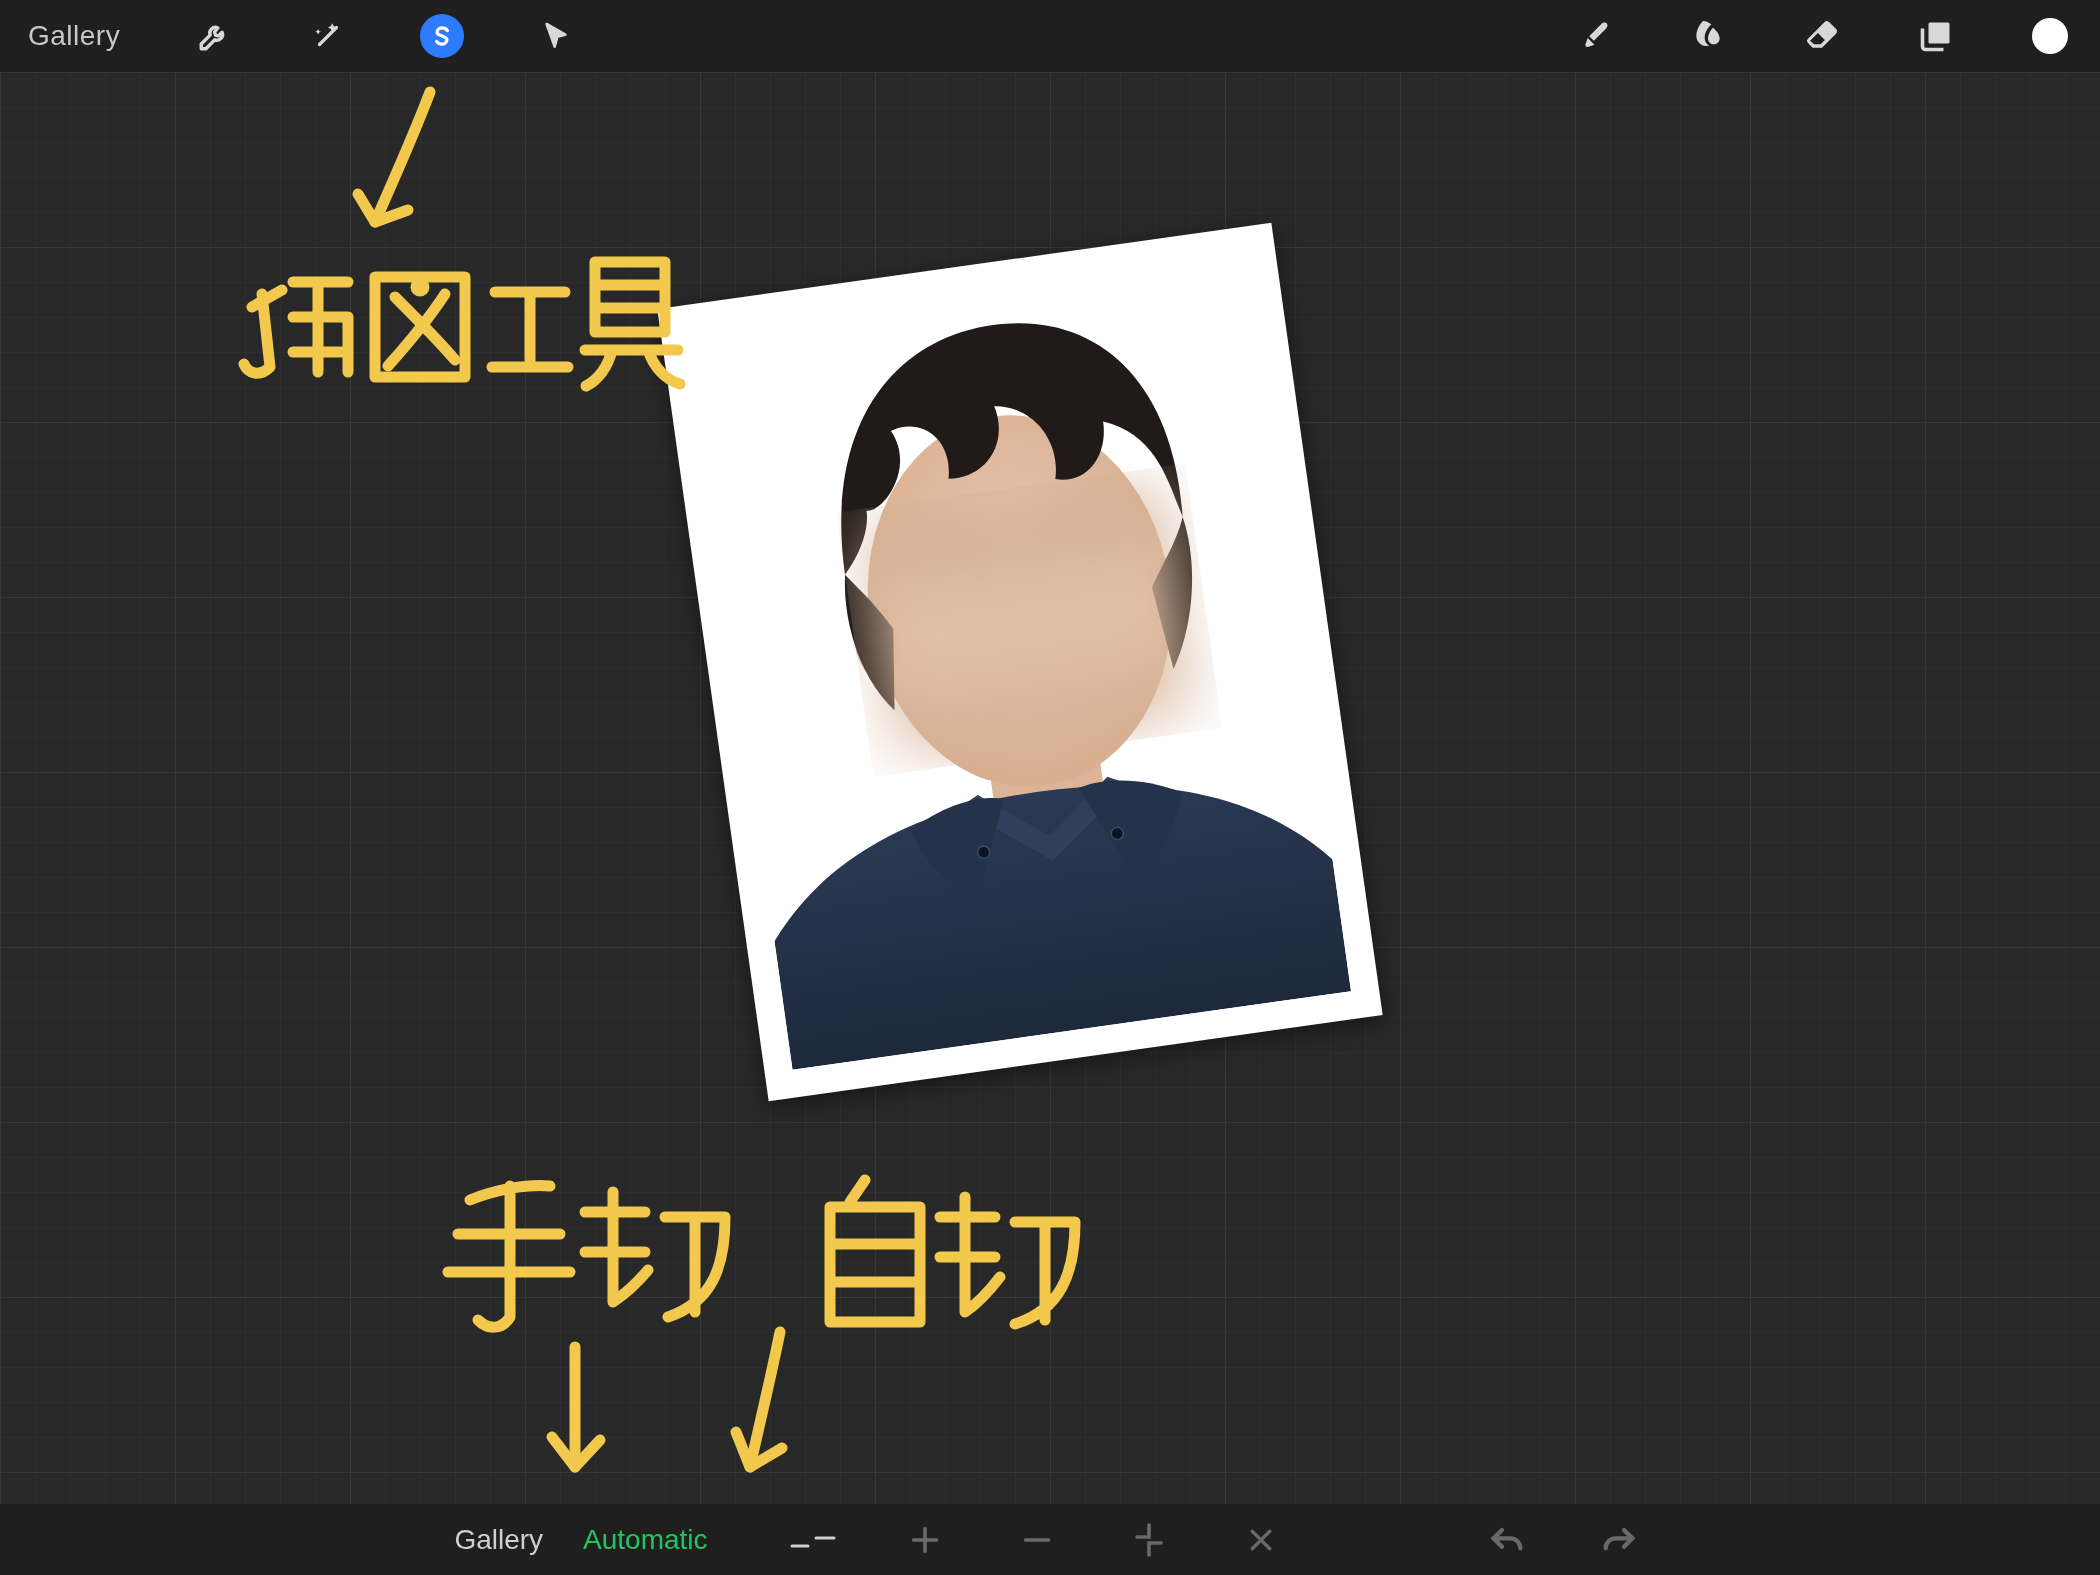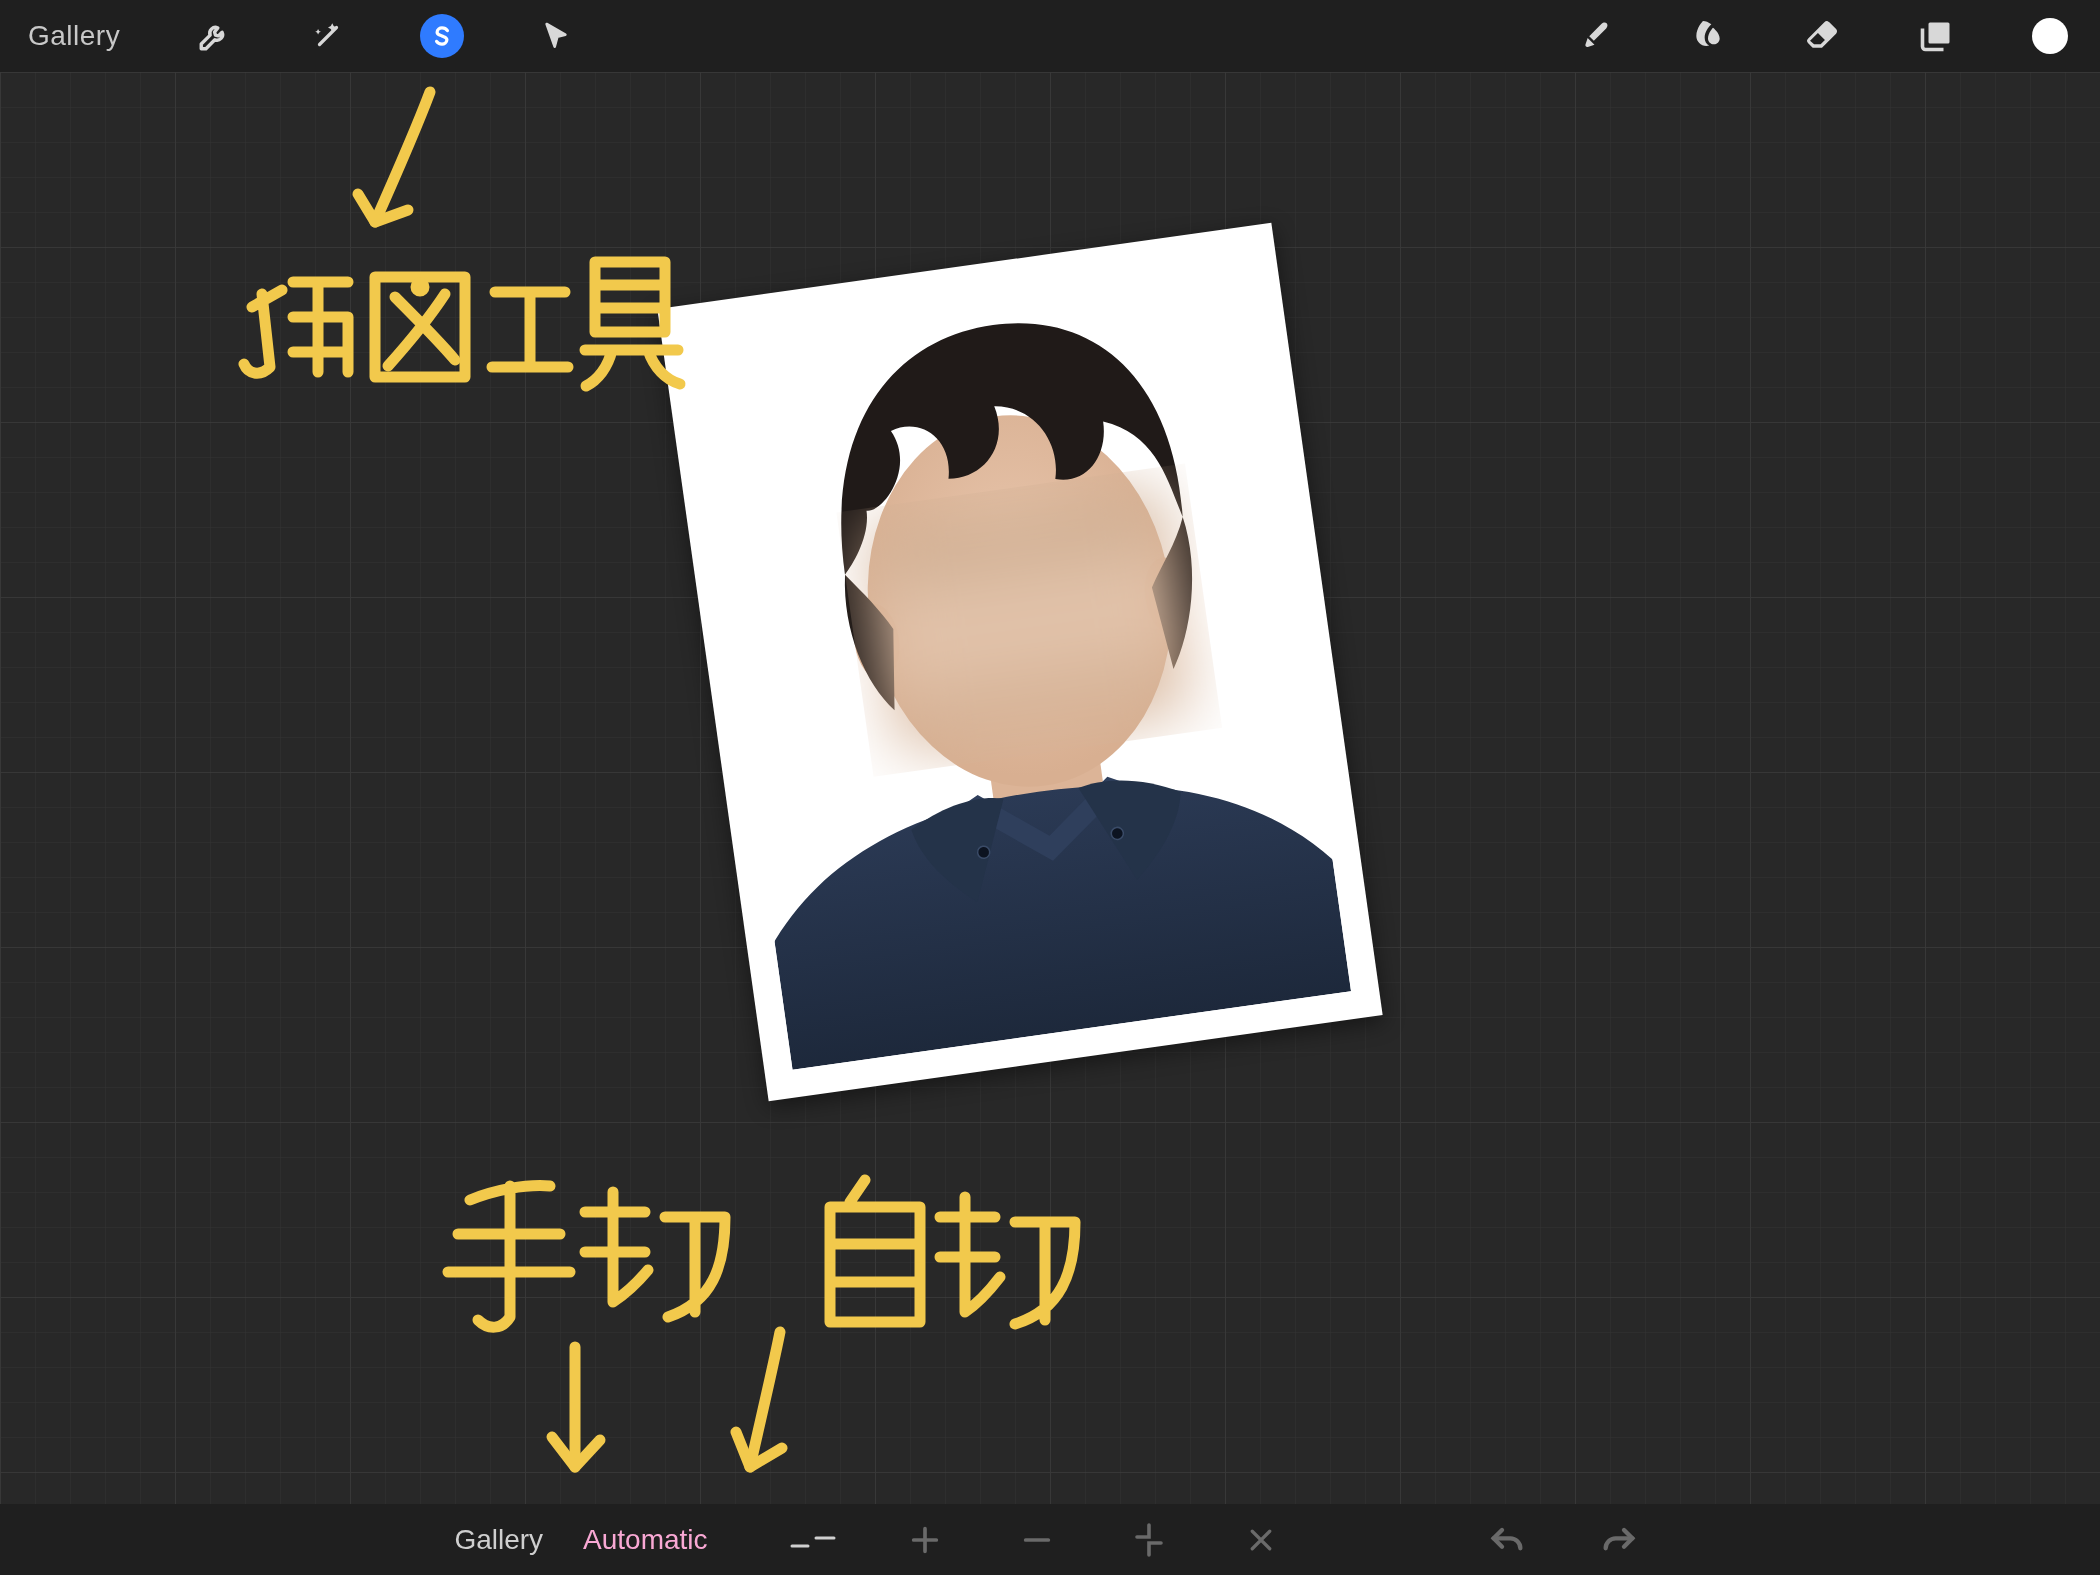--- a/index.html
+++ b/index.html
@@ -39,21 +39,21 @@
 .handwriting svg { width:100%; height:100%; overflow:visible; }
 
 
 .bottombar {
   position:absolute; left:0; bottom:0; width:100%; height:71px;
   background:#1f1f1f;
   display:flex; align-items:center; justify-content:center;
   gap:58px; color:#bdbdbd; font-size:28px;
 }
 .bottombar .label { color:#cfcfcf; }
-.bottombar .label.active { color:#f9a8d4; }
+.bottombar .label.active { color:#22c55e; }
 .bottombar .iconbtn { width:54px; height:54px; display:flex; align-items:center; justify-content:center; color:#6a6a6a; }
 .bottombar .iconbtn.enabled { color:#cfcfcf; }
 .bottombar .sep { width:76px; }
 .bottombar .label-pair { display:flex; gap:40px; margin-right:20px; }
 </style>
 </head>
 <body>
 
 <div class="topbar">
   <div class="gallery-btn">Gallery</div>

